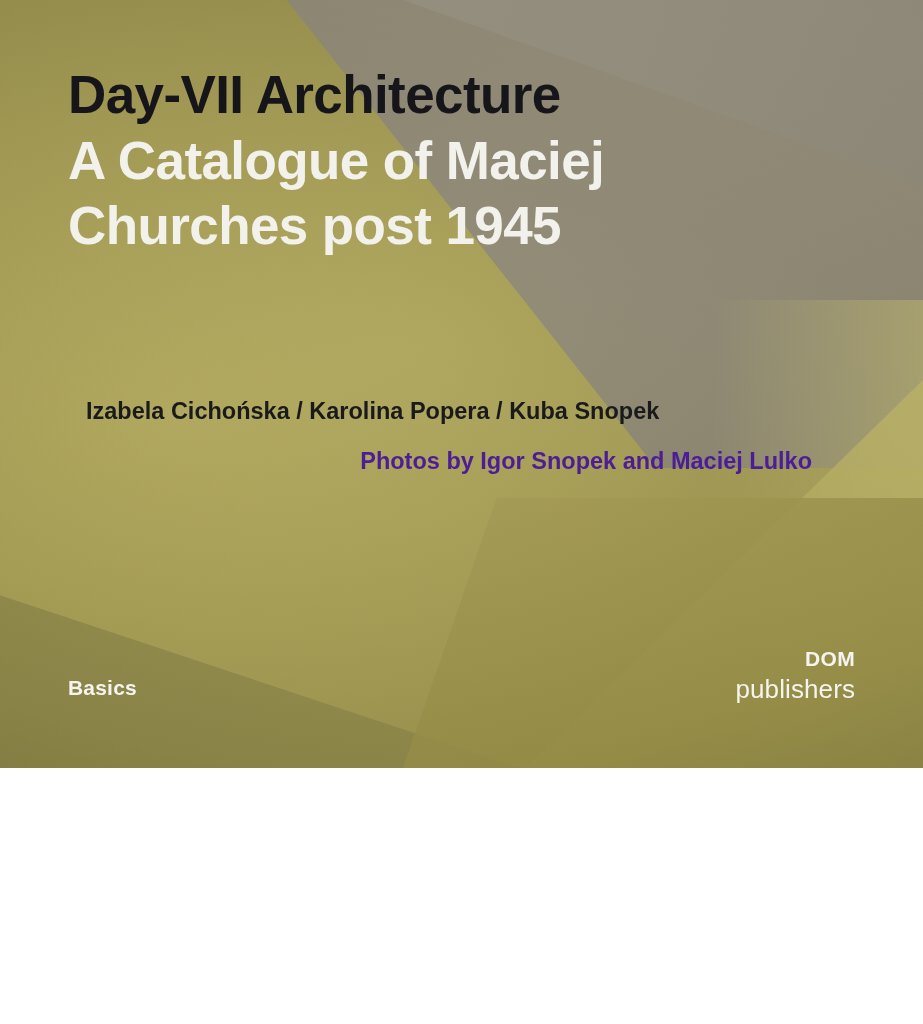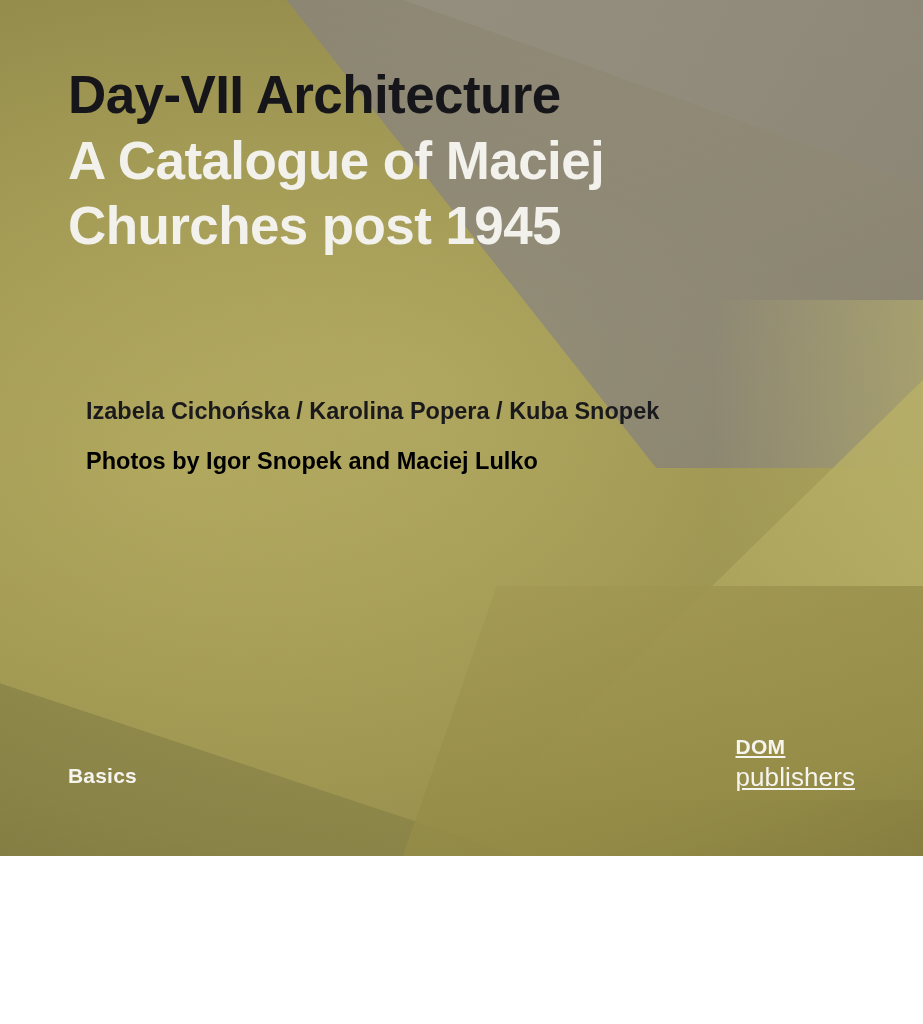--- a/index.html
+++ b/index.html
@@ -6,21 +6,21 @@
     margin: 0;
     padding: 0;
     background: #ffffff;
   }
   body {
     font-family: "Liberation Sans", sans-serif;
   }
   .cover {
     position: relative;
     width: 923px;
-    height: 856px;
+    height: 768px;
     overflow: hidden;
     background: #a89b4f;
   }
   
   .bg-base {
     position: absolute;
     inset: 0;
     background:
       radial-gradient(120% 90% at 18% 55%, #b3a95c 0%, #a89f55 38%, #9d9450 65%, #958c4c 100%);
   }
@@ -125,39 +125,38 @@
     width: 760px;
   }
   .authors-line {
     font-size: 23.5px;
     font-weight: bold;
     line-height: 1.42;
     margin: 17px;
     white-space: nowrap;
   }
   .authors-line.dark { color: #1a1a1c; }
-  .authors-line.light { color: #000000; }
+  .authors-line.light { color: #4c1d95; text-align: right; }
 
   .series-label {
     position: absolute;
     left: 68px;
     bottom: 68px;
     font-size: 21px;
     font-weight: bold;
     color: #f5f4ef;
     letter-spacing: 0.2px;
   }
 
   .publisher {
     position: absolute;
     right: 68px;
     bottom: 62px;
-    text-align: left;
+    text-align: right;
     color: #f5f4ef;
-    text-decoration: underline;
   }
   .publisher-name {
     font-size: 21px;
     font-weight: bold;
     line-height: 1.28;
     letter-spacing: 0.3px;
   }
   .publisher-sub {
     font-size: 26px;
     font-weight: normal;

